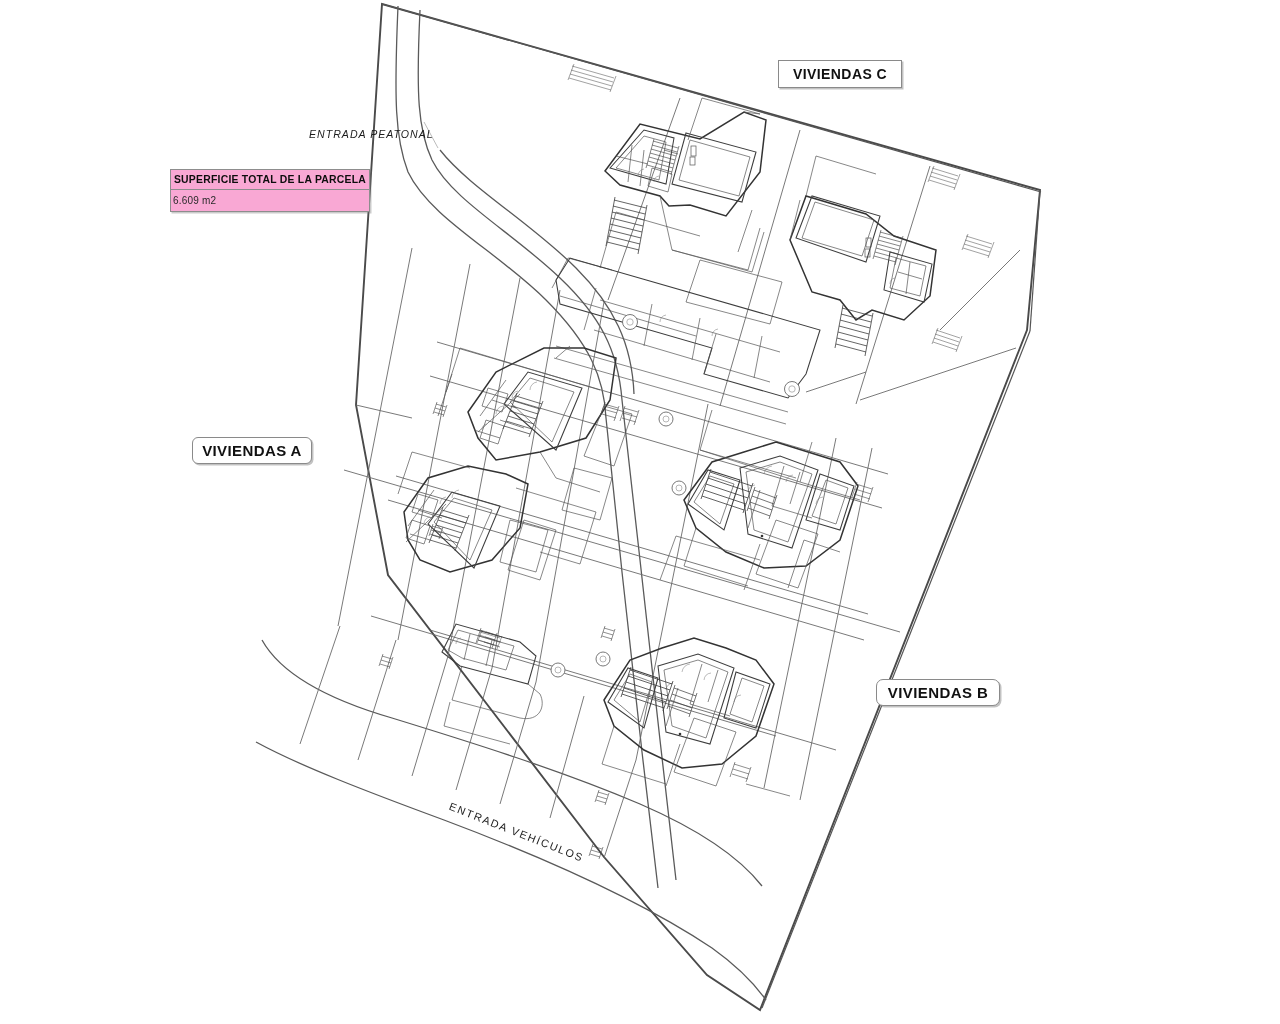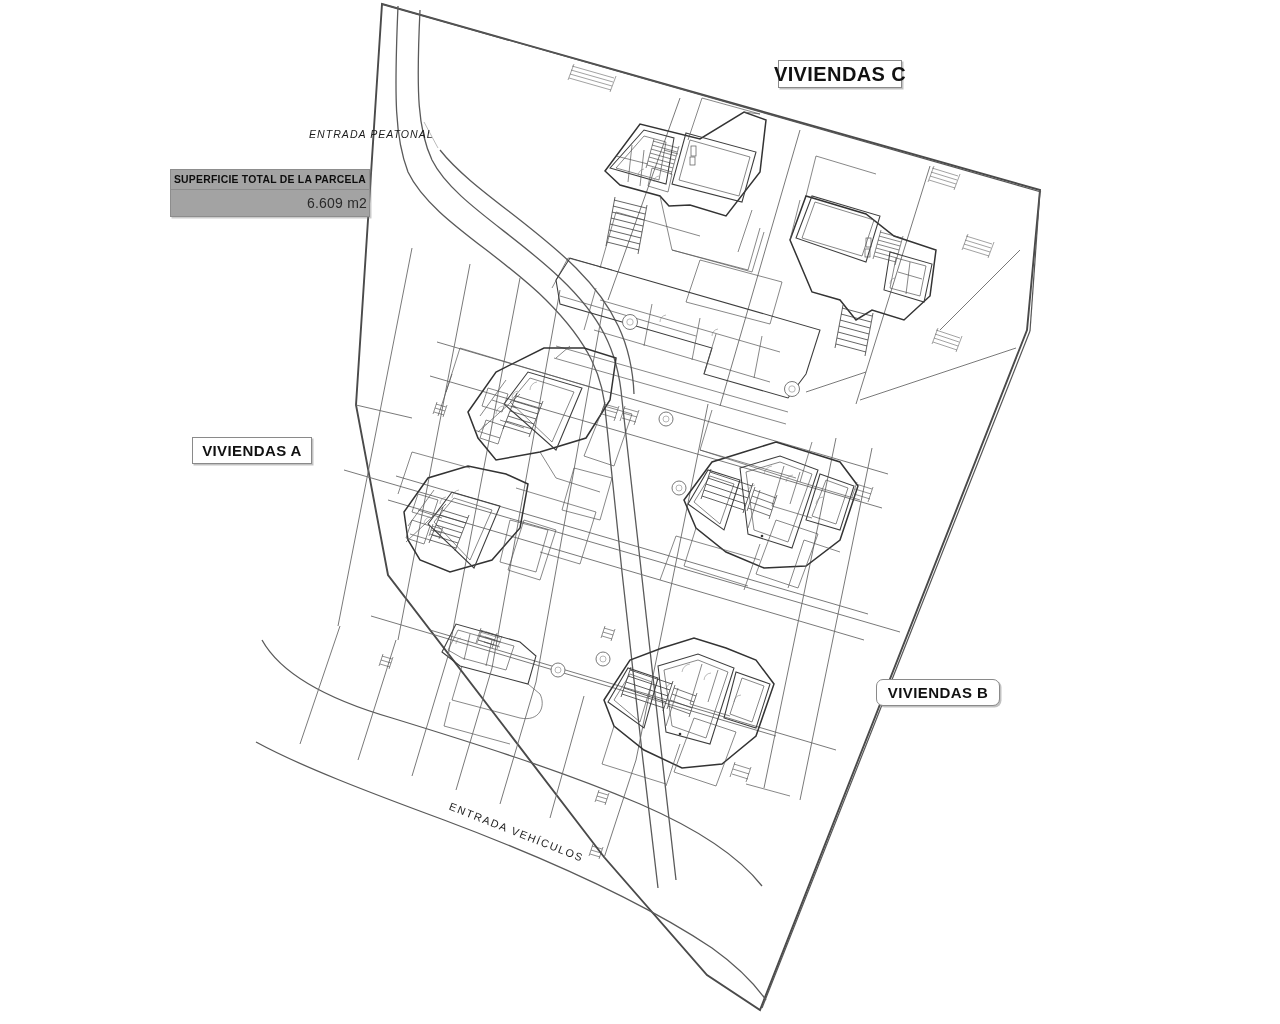--- a/index.html
+++ b/index.html
@@ -48,47 +48,47 @@
     box-shadow: 1.5px 1.5px 0 rgba(120,120,120,0.45);
     font-family: "Liberation Sans", sans-serif;
     font-weight: bold;
     color: #111111;
     letter-spacing: 0.4px;
     white-space: nowrap;
     display: flex;
     align-items: center;
     justify-content: center;
   }
-  #lbl-viviendas-c { left: 778px; top: 60px;  width: 122px; height: 26px; font-size: 20px; }
-  #lbl-viviendas-a { left: 192px; top: 437px; width: 118px; height: 25px; font-size: 15px; }
+  #lbl-viviendas-c { left: 778px; top: 60px;  width: 122px; height: 26px; font-size: 14px; }
+  #lbl-viviendas-a { left: 192px; top: 437px; width: 118px; height: 25px; font-size: 15px; border-radius: 6px; }
   #lbl-viviendas-b { left: 876px; top: 679px; width: 122px; height: 25px; font-size: 15px; border-radius: 7px; }
 
   
   #surface-table {
     position: absolute;
     left: 170px;
     top: 169px;
     width: 198px;
     border: 1.1px solid #8d8d8d;
-    background: #a3a3a3;
+    background: #f9a8d4;
     box-shadow: 1.5px 1.5px 0 rgba(125,125,125,0.4);
   }
   #surface-table .st-head {
     font-size: 10.4px;
     font-weight: bold;
     text-align: center;
     padding: 4px 2px 4px 2px;
     border-bottom: 1.1px solid #8d8d8d;
     color: #0d0d0d;
     letter-spacing: 0.25px;
     white-space: nowrap;
   }
   #surface-table .st-val {
-    font-size: 14px;
-    text-align: right;
+    font-size: 10px;
+    text-align: left;
     padding: 5px 2px 5px 2px;
     color: #2a2a2a;
     letter-spacing: 0.2px;
   }
 
   
   .free-label {
     position: absolute;
     font-family: "Liberation Sans", sans-serif;
     font-size: 10.6px;

